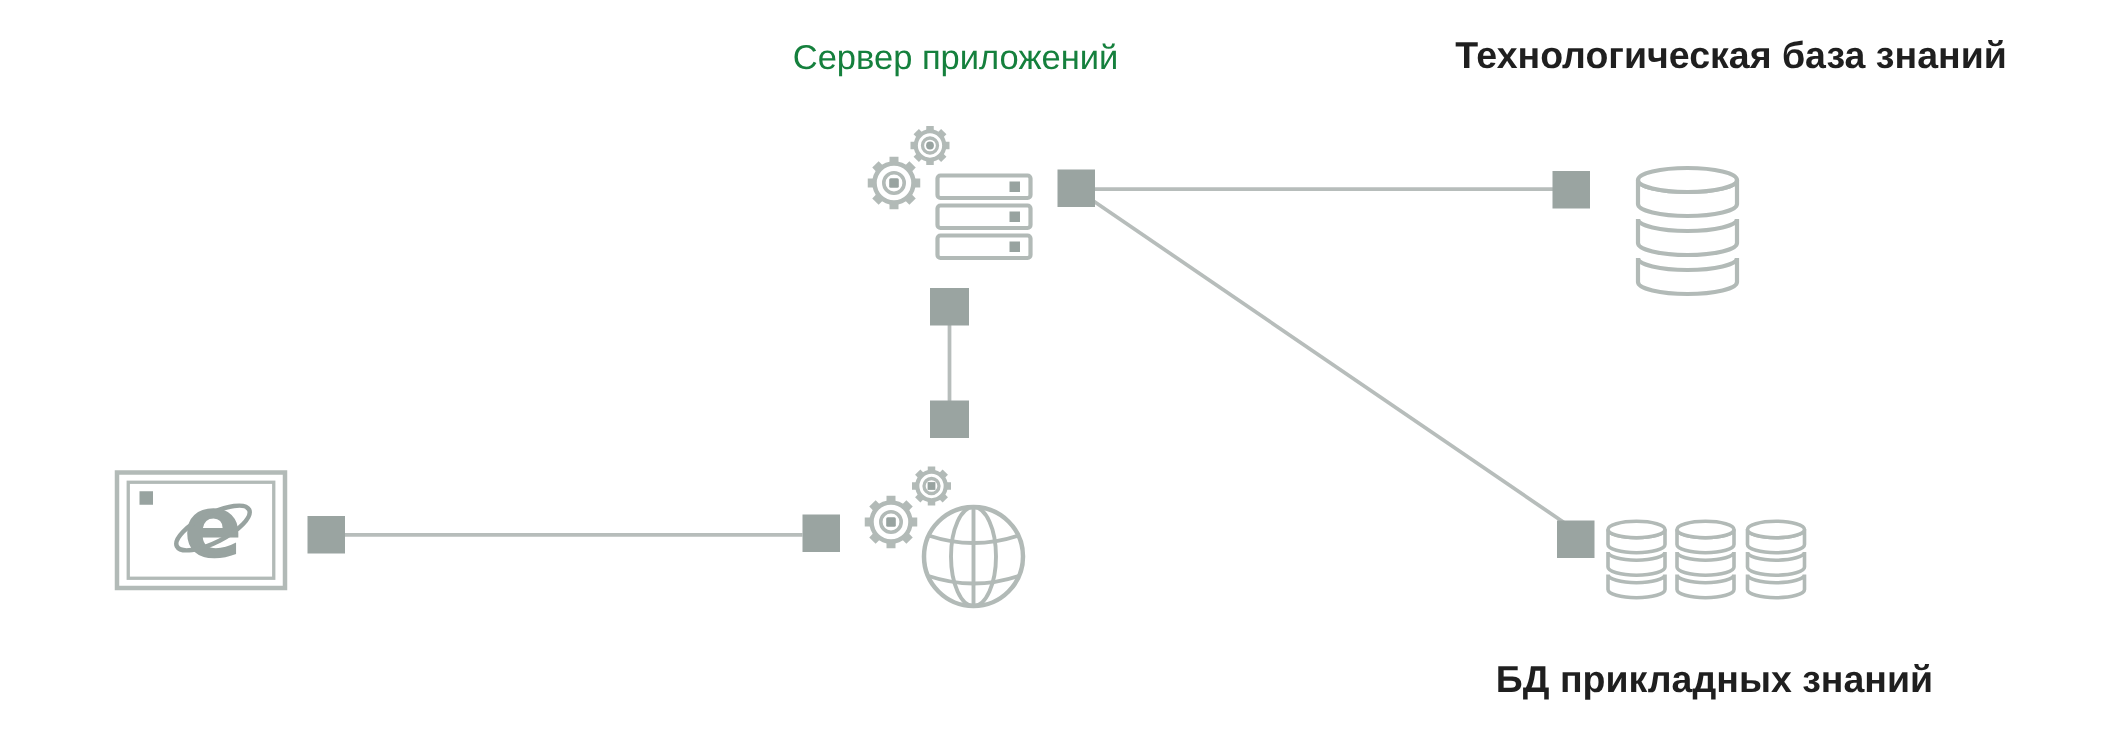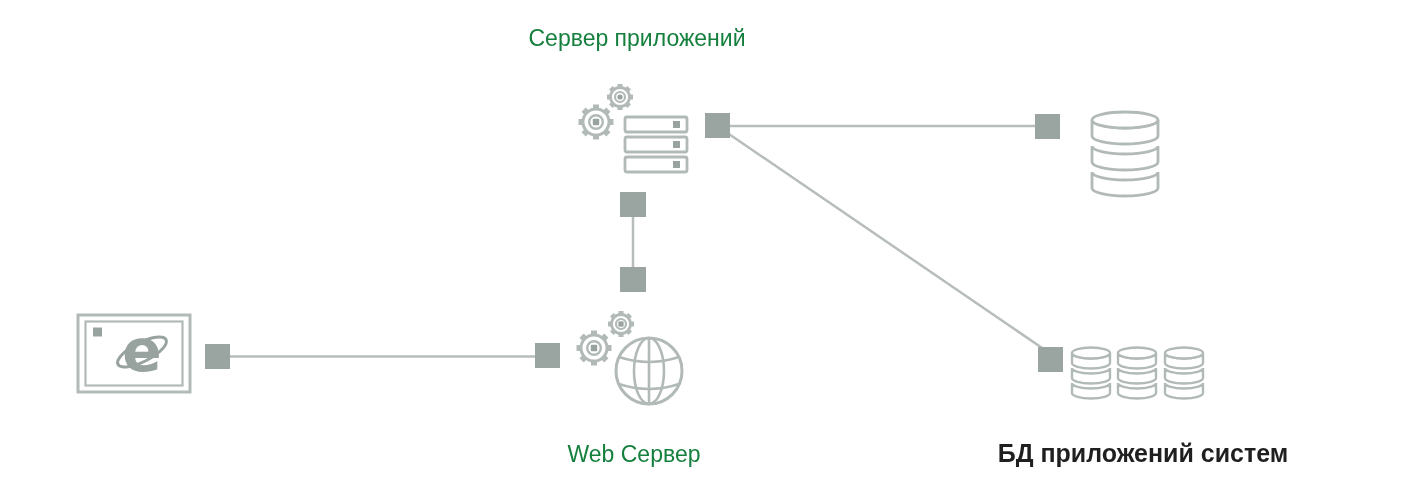--- a/index.html
+++ b/index.html
@@ -156,16 +156,16 @@
       <g>
         <path class="olnw" d="M 1165 353 A 19 5.5 0 0 0 1203 353 L 1203 363 A 19 5.5 0 0 1 1165 363 Z"></path>
         <path class="olnw" d="M 1165 368 A 19 5.5 0 0 0 1203 368 L 1203 378 A 19 5.5 0 0 1 1165 378 Z"></path>
         <path class="olnw" d="M 1165 383 A 19 5.5 0 0 0 1203 383 L 1203 393 A 19 5.5 0 0 1 1165 393 Z"></path>
         <ellipse class="olnw" cx="1184" cy="353" rx="19" ry="5.5"></ellipse>
       </g>
     </g>
   </svg>
 
   <div class="lbl lbl-gray" style="left:637px; top:25px;">Сервер приложений</div>
-  <div class="lbl lbl-gray" style="left:634px; top:441px;">Web Сервер</div>
-  <div class="lbl lbl-dark" style="left:1143px; top:439px;">БД приложений систем</div>
+  <div class="lbl lbl-dark" style="left:1154px; top:23px;">Технологическая база знаний</div>
+  <div class="lbl lbl-dark" style="left:1143px; top:439px;">БД прикладных знаний</div>
 
 </div>
 
 </body></html>

